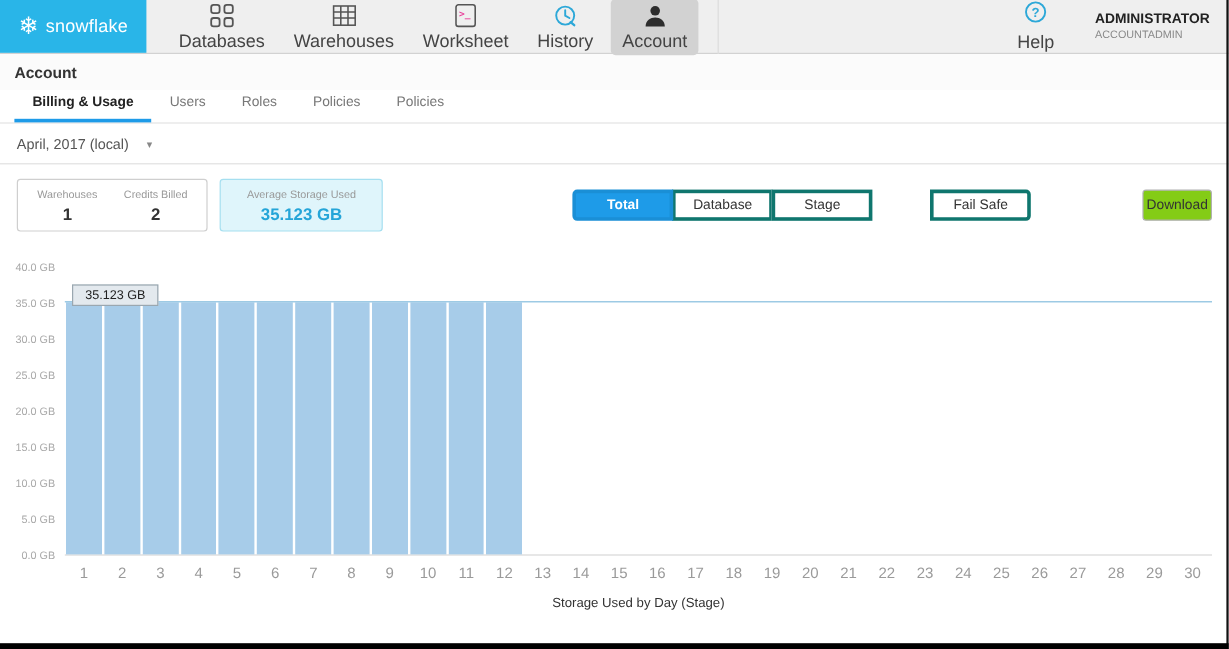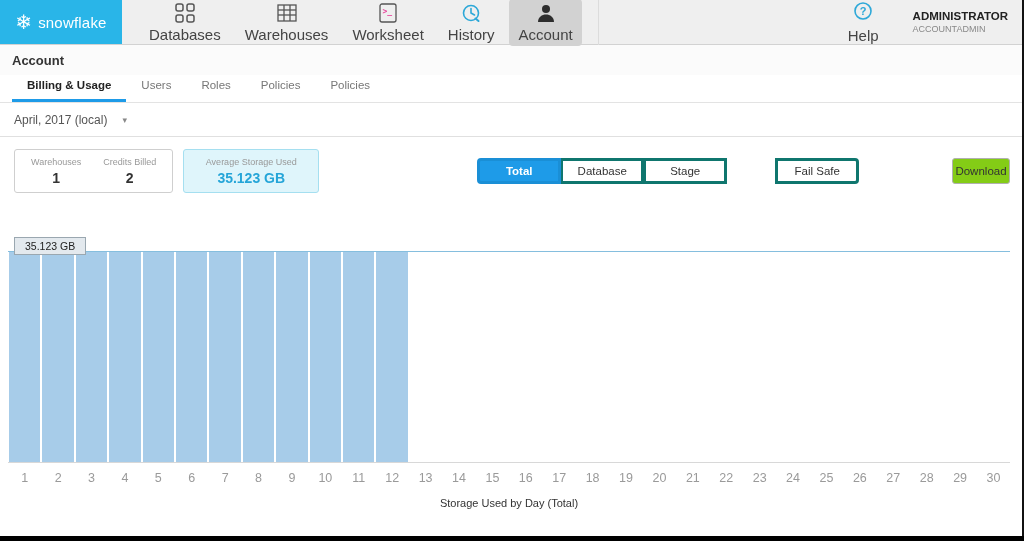--- a/index.html
+++ b/index.html
@@ -199,20 +199,31 @@
       <button class="seg">Database</button>
       <button class="seg">Stage</button>
       <button class="seg">Fail Safe</button>
     </div>
 
     <button class="download">Download</button>
   </div>
 
   <div class="chart">
     <div class="chart-body">
+      <div class="y-axis">
+          <div class="ytick">40.0 GB</div>
+          <div class="ytick">35.0 GB</div>
+          <div class="ytick">30.0 GB</div>
+          <div class="ytick">25.0 GB</div>
+          <div class="ytick">20.0 GB</div>
+          <div class="ytick">15.0 GB</div>
+          <div class="ytick">10.0 GB</div>
+          <div class="ytick">5.0 GB</div>
+          <div class="ytick">0.0 GB</div>
+        </div>
       <div class="plot-wrap">
         <div class="plot">
           <div class="bars">
               <div class="bar-slot">
                 <div class="bar" style="height: 87.8075%; background: rgb(167, 204, 233);"></div>
               </div>
               <div class="bar-slot">
                 <div class="bar" style="height: 87.8075%; background: rgb(167, 204, 233);"></div>
               </div>
               <div class="bar-slot">
@@ -328,20 +339,20 @@
             <div class="xtick">22</div>
             <div class="xtick">23</div>
             <div class="xtick">24</div>
             <div class="xtick">25</div>
             <div class="xtick">26</div>
             <div class="xtick">27</div>
             <div class="xtick">28</div>
             <div class="xtick">29</div>
             <div class="xtick">30</div>
           </div>
-        <div class="x-title">Storage Used by Day (Total)</div>
+        <div class="x-title">Storage Used by Day (Stage)</div>
       </div>
     </div>
   </div>
 
   <div class="right-edge"></div>
   <div class="bottom-bar"></div>
 </div>
 
 </body></html>

